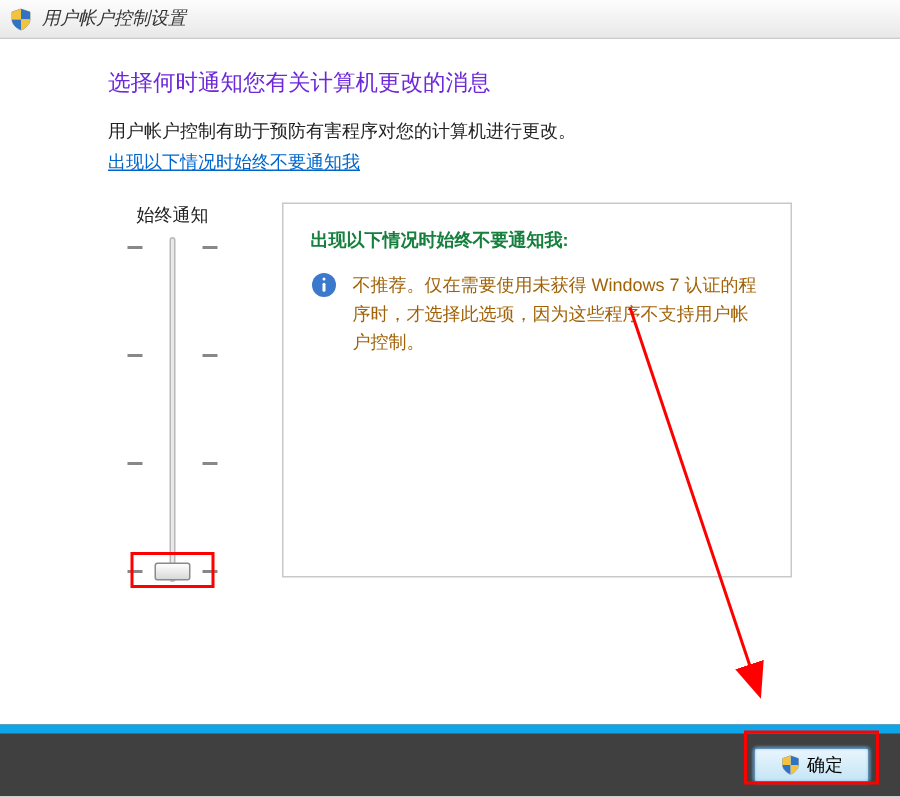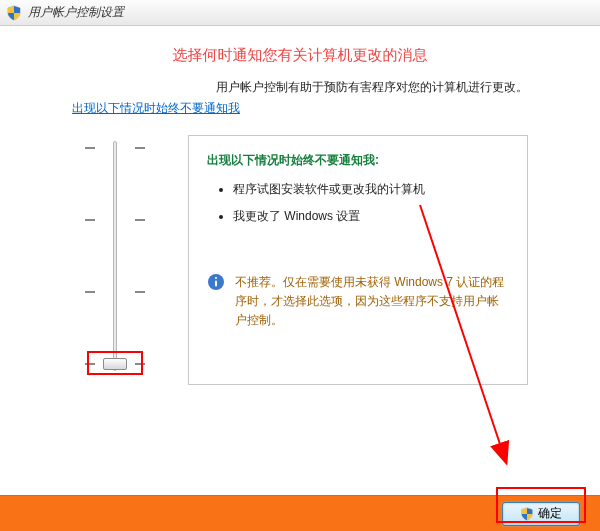--- a/index.html
+++ b/index.html
@@ -20,29 +20,27 @@
       align-items: center;
       padding: 0 6px;
       color: #333;
       font-style: italic;
     }
     .titlebar svg { margin-right: 6px; }
     .content {
       padding: 20px 72px 0 72px;
     }
     .heading {
-      color: #ef4444;
+      color: #6d28d9;
       font-size: 15px;
       margin-bottom: 14px;
-      text-align: center;
     }
     .desc {
       color: #222;
       margin-bottom: 4px;
-      text-align: right;
     }
     .link {
       color: #0066cc;
       text-decoration: underline;
       cursor: pointer;
       display: inline-block;
       margin-bottom: 18px;
     }
     .main-area {
       display: flex;
@@ -126,23 +124,23 @@
       align-items: flex-start;
     }
     .rec-text {
       flex: 1;
       line-height: 1.6;
       color: #a16207;
     }
     .bottom-bar {
       position: absolute;
       left: 0; right: 0; bottom: 0;
-      height: 36px;
-      background: #f97316;
-      border-top: 1px solid #0ea5e9;
+      height: 48px;
+      background: #404040;
+      border-top: 6px solid #0ea5e9;
       display: flex;
       justify-content: flex-end;
       align-items: center;
       padding-right: 20px;
       gap: 8px;
     }
     .btn {
       min-width: 78px;
       height: 24px;
       border: 1px solid #8a8a8a;
@@ -180,20 +178,21 @@
   <span>用户帐户控制设置</span>
 </div>
 
 <div class="content">
   <div class="heading">选择何时通知您有关计算机更改的消息</div>
   <div class="desc">用户帐户控制有助于预防有害程序对您的计算机进行更改。</div>
   <a class="link">出现以下情况时始终不要通知我</a>
 
   <div class="main-area">
     <div class="slider-col">
+      <div class="slider-label-top">始终通知</div>
       <div class="slider-track-wrap">
         <div class="slider-track"></div>
         <div class="tick" style="top:6px">
             <span class="dash"></span>
             <span class="dash"></span>
           </div>
         <div class="tick" style="top:78px">
             <span class="dash"></span>
             <span class="dash"></span>
           </div>
@@ -205,24 +204,20 @@
             <span class="dash"></span>
             <span class="dash"></span>
           </div>
         <div class="thumb" style="top:217px"></div>
         <div class="highlight-box" style="left:2px; top:210px; width:56px; height:24px;"></div>
       </div>
     </div>
 
     <div class="info-panel">
       <div class="info-title">出现以下情况时始终不要通知我:</div>
-      <ul class="info-list">
-        <li>程序试图安装软件或更改我的计算机</li>
-        <li>我更改了 Windows 设置</li>
-      </ul>
       <div class="rec-row">
         <svg width="18" height="18" viewBox="0 0 18 18">
           <circle cx="9" cy="9" r="8" fill="#3b79cc"></circle>
           <rect x="8" y="4" width="2" height="2" rx="1" fill="#fff"></rect>
           <rect x="8" y="7.5" width="2" height="6" rx="1" fill="#fff"></rect>
         </svg>
         <div class="rec-text">不推荐。仅在需要使用未获得 Windows 7 认证的程序时，才选择此选项，因为这些程序不支持用户帐户控制。</div>
       </div>
     </div>
   </div>

